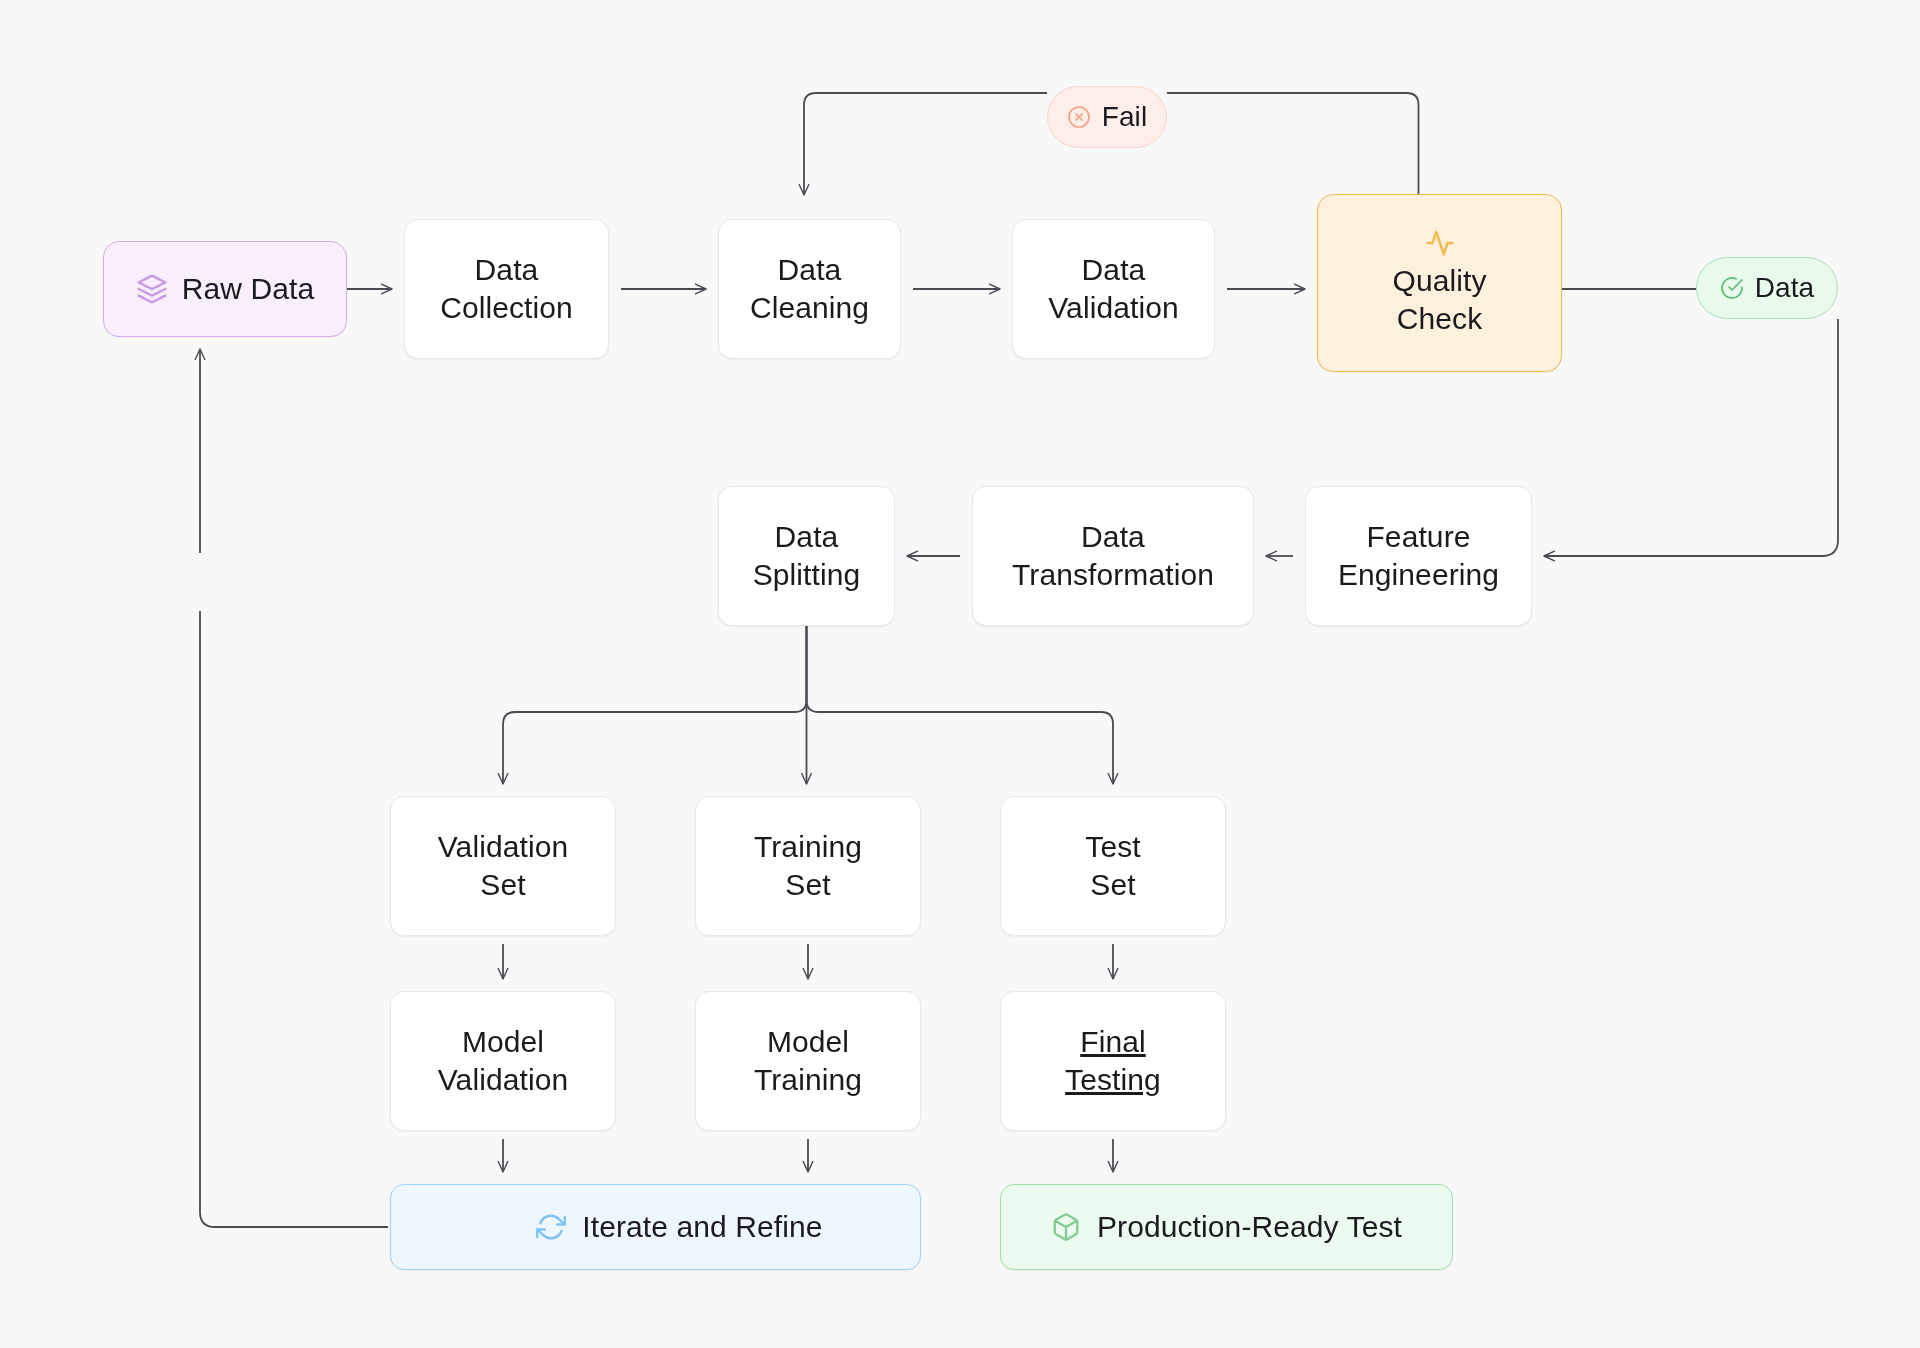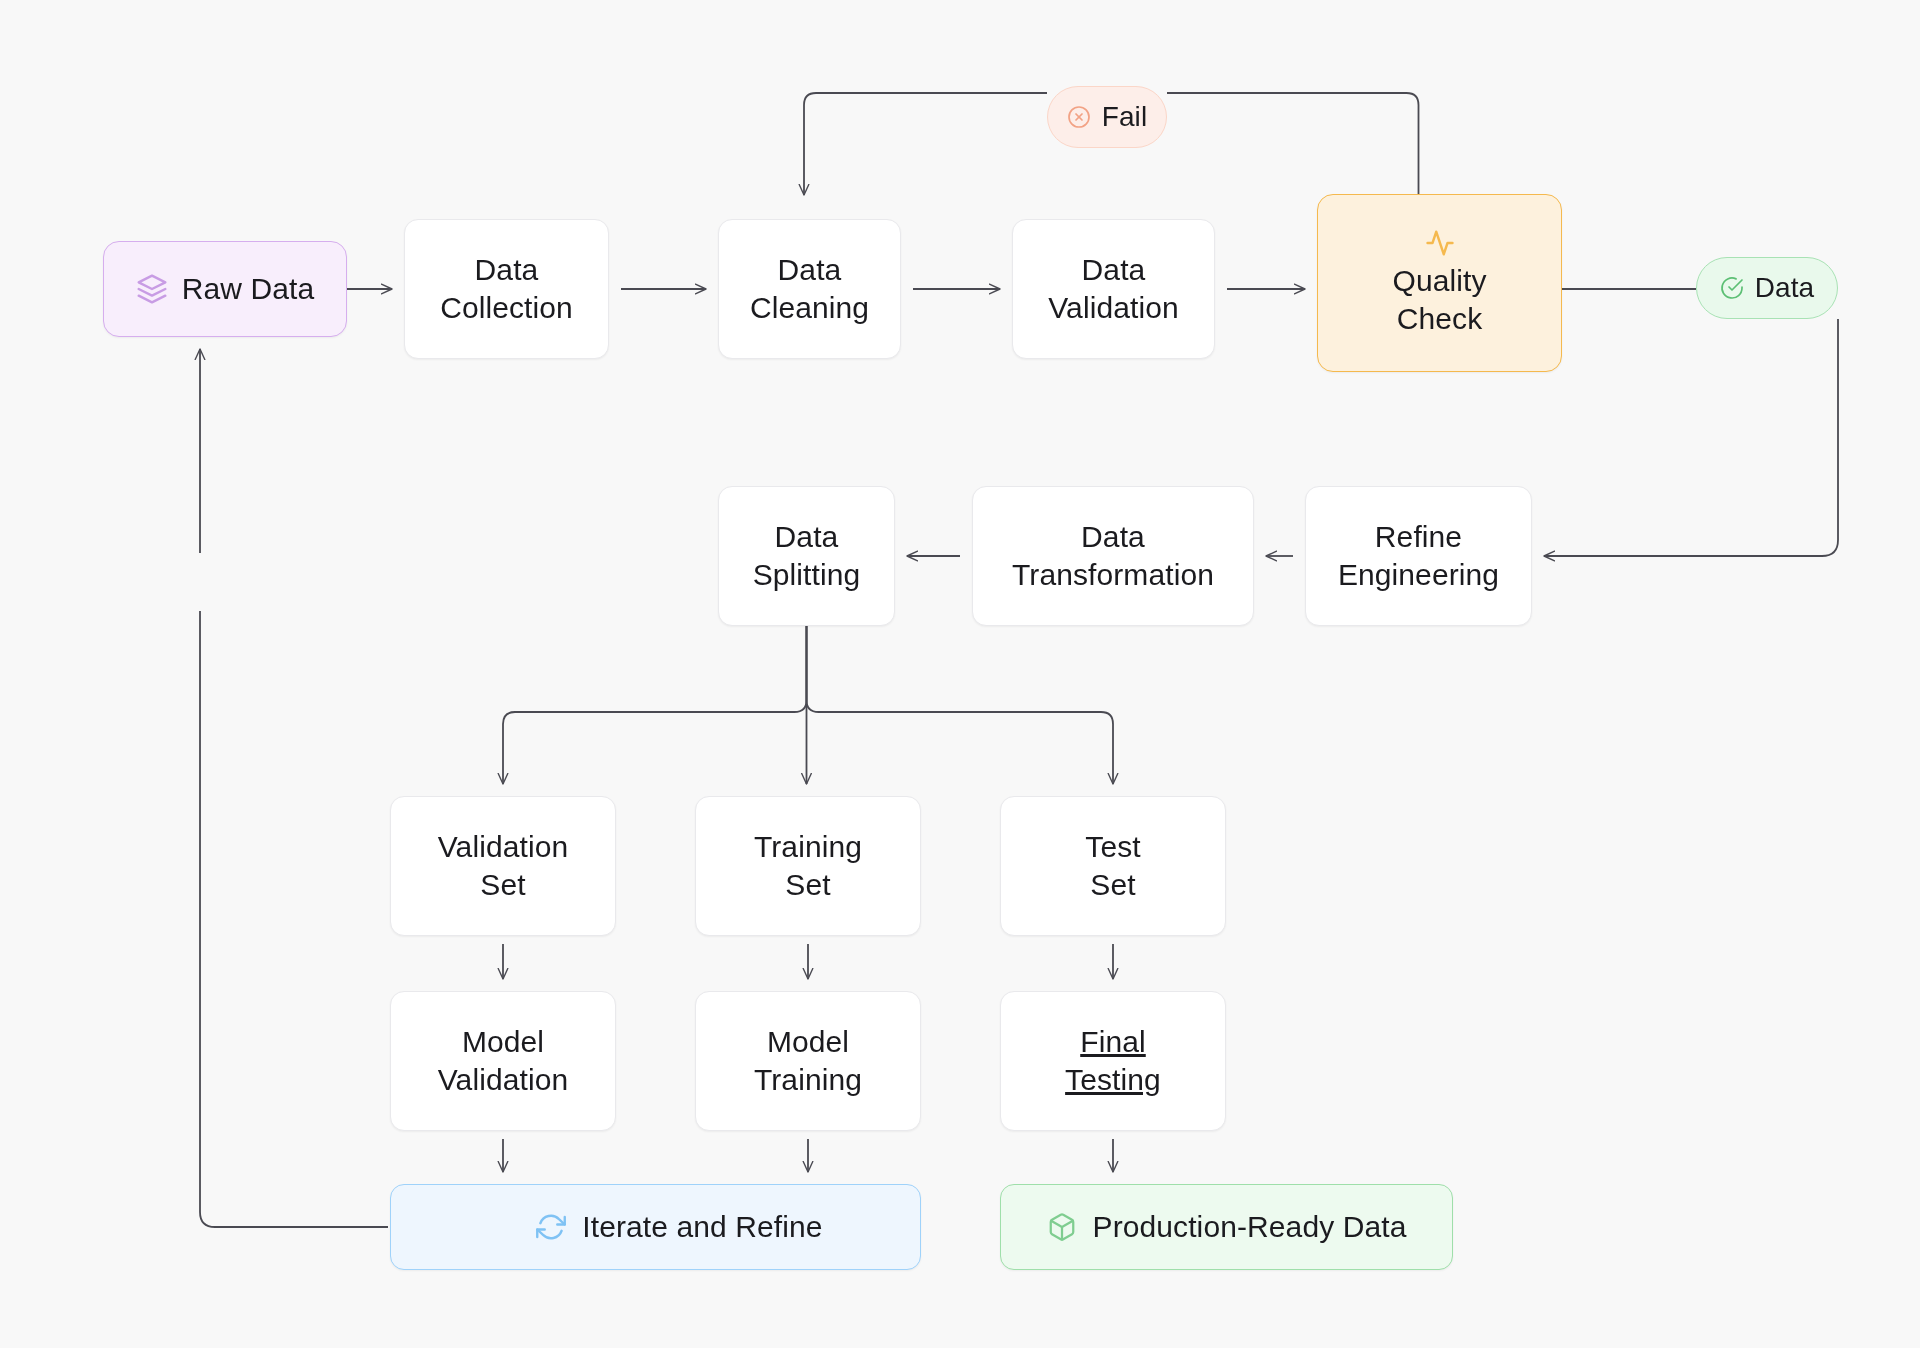--- a/index.html
+++ b/index.html
@@ -186,21 +186,21 @@
     <span class="icon">
       <svg width="30" height="30" viewBox="0 0 24 24" fill="none" stroke="#f5b94e" stroke-width="1.9" stroke-linecap="round" stroke-linejoin="round">
         <polyline points="22 12 18 12 15 21 9 3 6 12 2 12"></polyline>
       </svg>
     </span>
     <span class="label">Quality
 Check</span>
   </div>
 
   <div class="node" style="left:1305px; top:486px; width:227px; height:140px;">
-    <span class="label">Refine
+    <span class="label">Feature
 Engineering</span>
   </div>
 
   <div class="node" style="left:972px; top:486px; width:282px; height:140px;">
     <span class="label">Data
 Transformation</span>
   </div>
 
   <div class="node" style="left:718px; top:486px; width:177px; height:140px;">
     <span class="label">Data
@@ -249,21 +249,21 @@
   </div>
 
   <div class="node production" style="left:1000px; top:1184px; width:453px; height:86px;">
     <span class="icon">
       <svg width="30" height="30" viewBox="0 0 24 24" fill="none" stroke="#7fcd90" stroke-width="1.8" stroke-linecap="round" stroke-linejoin="round">
         <path d="M21 16V8a2 2 0 0 0-1-1.73l-7-4a2 2 0 0 0-2 0l-7 4A2 2 0 0 0 3 8v8a2 2 0 0 0 1 1.73l7 4a2 2 0 0 0 2 0l7-4A2 2 0 0 0 21 16z"></path>
         <polyline points="3.27 6.96 12 12.01 20.73 6.96"></polyline>
         <line x1="12" y1="22.08" x2="12" y2="12"></line>
       </svg>
     </span>
-    <span class="label">Production-Ready Data</span>
+    <span class="label">Production-Ready Test</span>
   </div>
 
   <div class="pill fail" style="left:1047px; top:62px; width:120px; height:62px;">
     <span class="icon">
       <svg width="24" height="24" viewBox="0 0 24 24" fill="none" stroke="#f2a285" stroke-width="1.7" stroke-linecap="round" stroke-linejoin="round">
         <circle cx="12" cy="12" r="10"></circle>
         <line x1="15" y1="9" x2="9" y2="15"></line>
         <line x1="9" y1="9" x2="15" y2="15"></line>
       </svg>
     </span>

